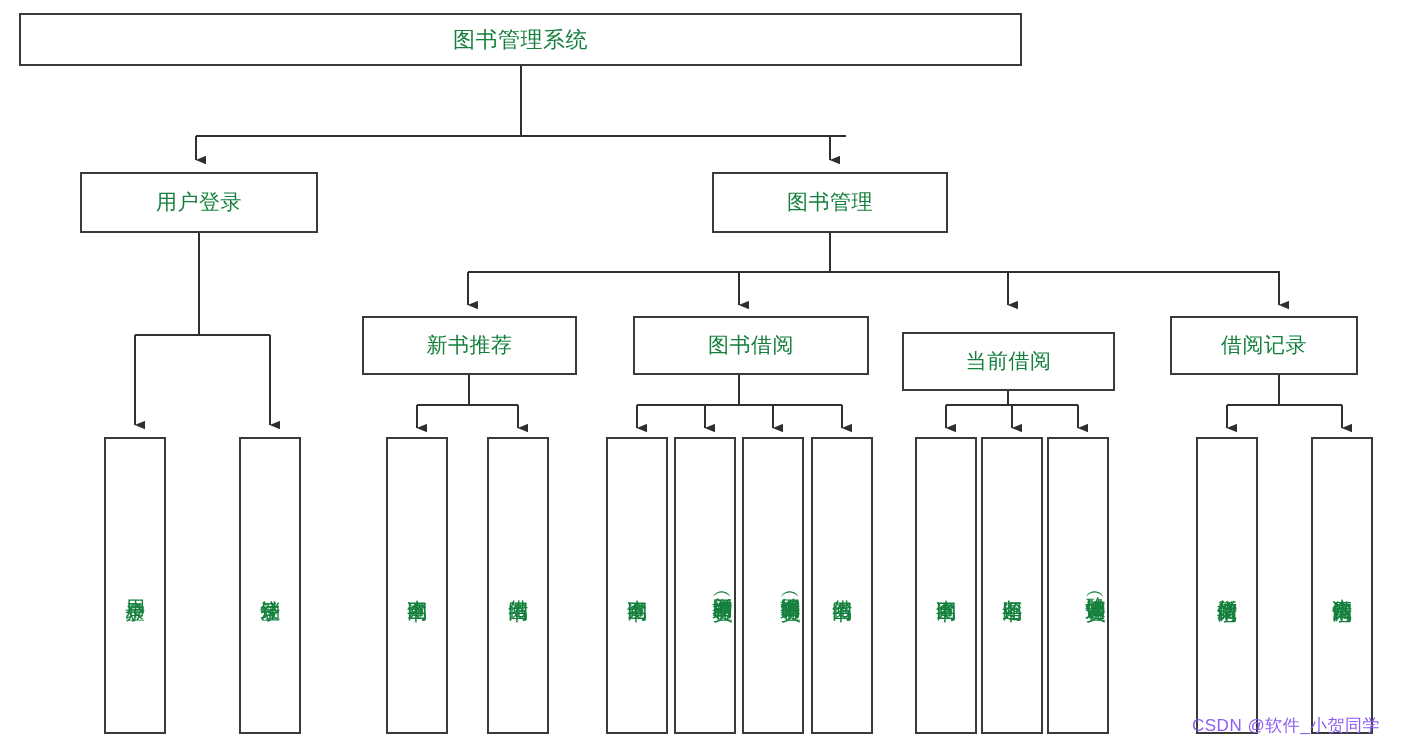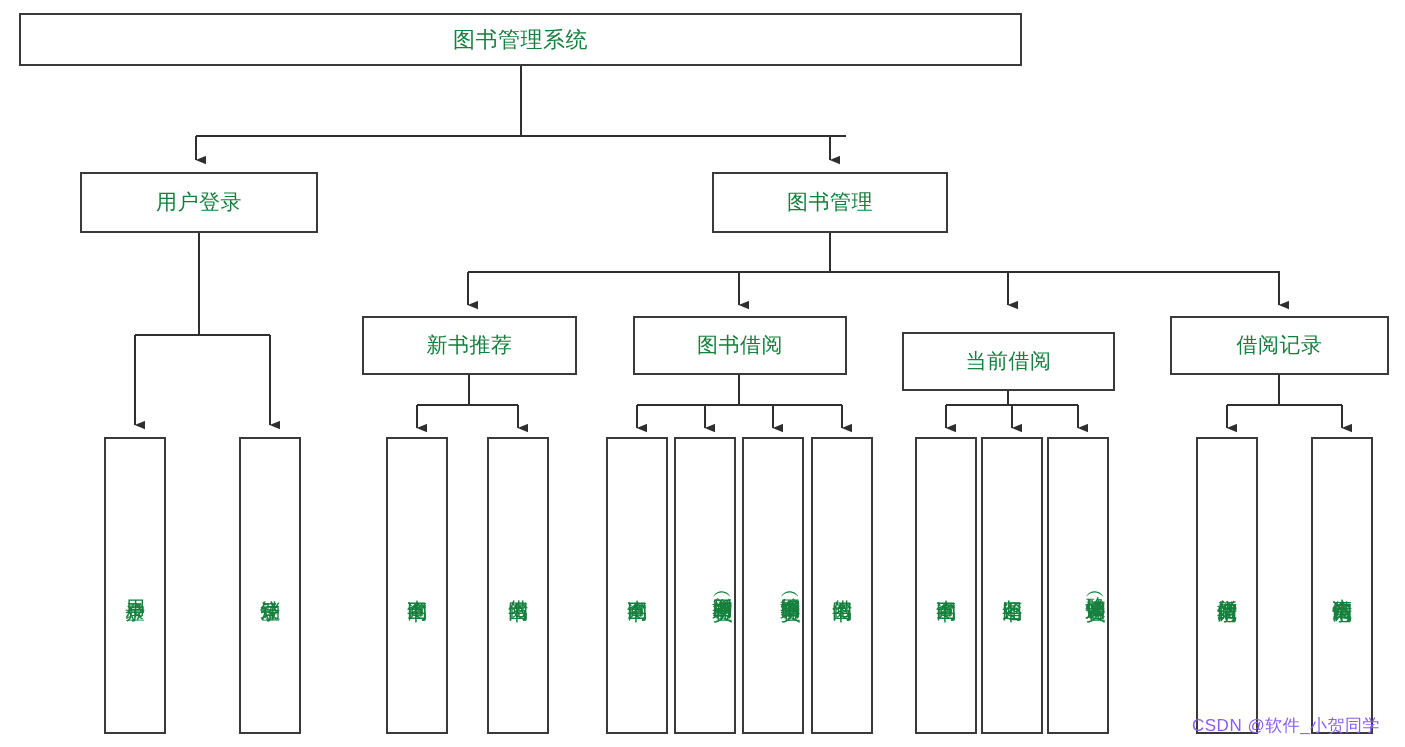--- a/index.html
+++ b/index.html
@@ -130,29 +130,29 @@
   </div>
 
   <div class="node node-h" style="left:712px; top:172px; width:236px; height:61px;">
     <span>图书管理</span>
   </div>
 
   <div class="node node-h" style="left:362px; top:316px; width:215px; height:59px;">
     <span>新书推荐</span>
   </div>
 
-  <div class="node node-h" style="left:633px; top:316px; width:214px; height:59px;text-align:center;">
+  <div class="node node-h" style="left:633px; top:316px; width:236px; height:59px;text-align:center;">
     <span>图书借阅</span>
   </div>
 
   <div class="node node-h" style="left:902px; top:316px; width:213px; height:59px;margin-top:16px;">
     <span>当前借阅</span>
   </div>
 
-  <div class="node node-h" style="left:1170px; top:316px; width:219px; height:59px;">
+  <div class="node node-h" style="left:1170px; top:316px; width:188px; height:59px;">
     <span>借阅记录</span>
   </div>
 
   <div class="node node-v mid-anchor" style="left:104px; top:437px; width:62px; height:297px;">
     <span>用户登录</span>
   </div>
 
   <div class="node node-v mid-anchor" style="left:239px; top:437px; width:62px; height:297px;">
     <span>注销登录</span>
   </div>

